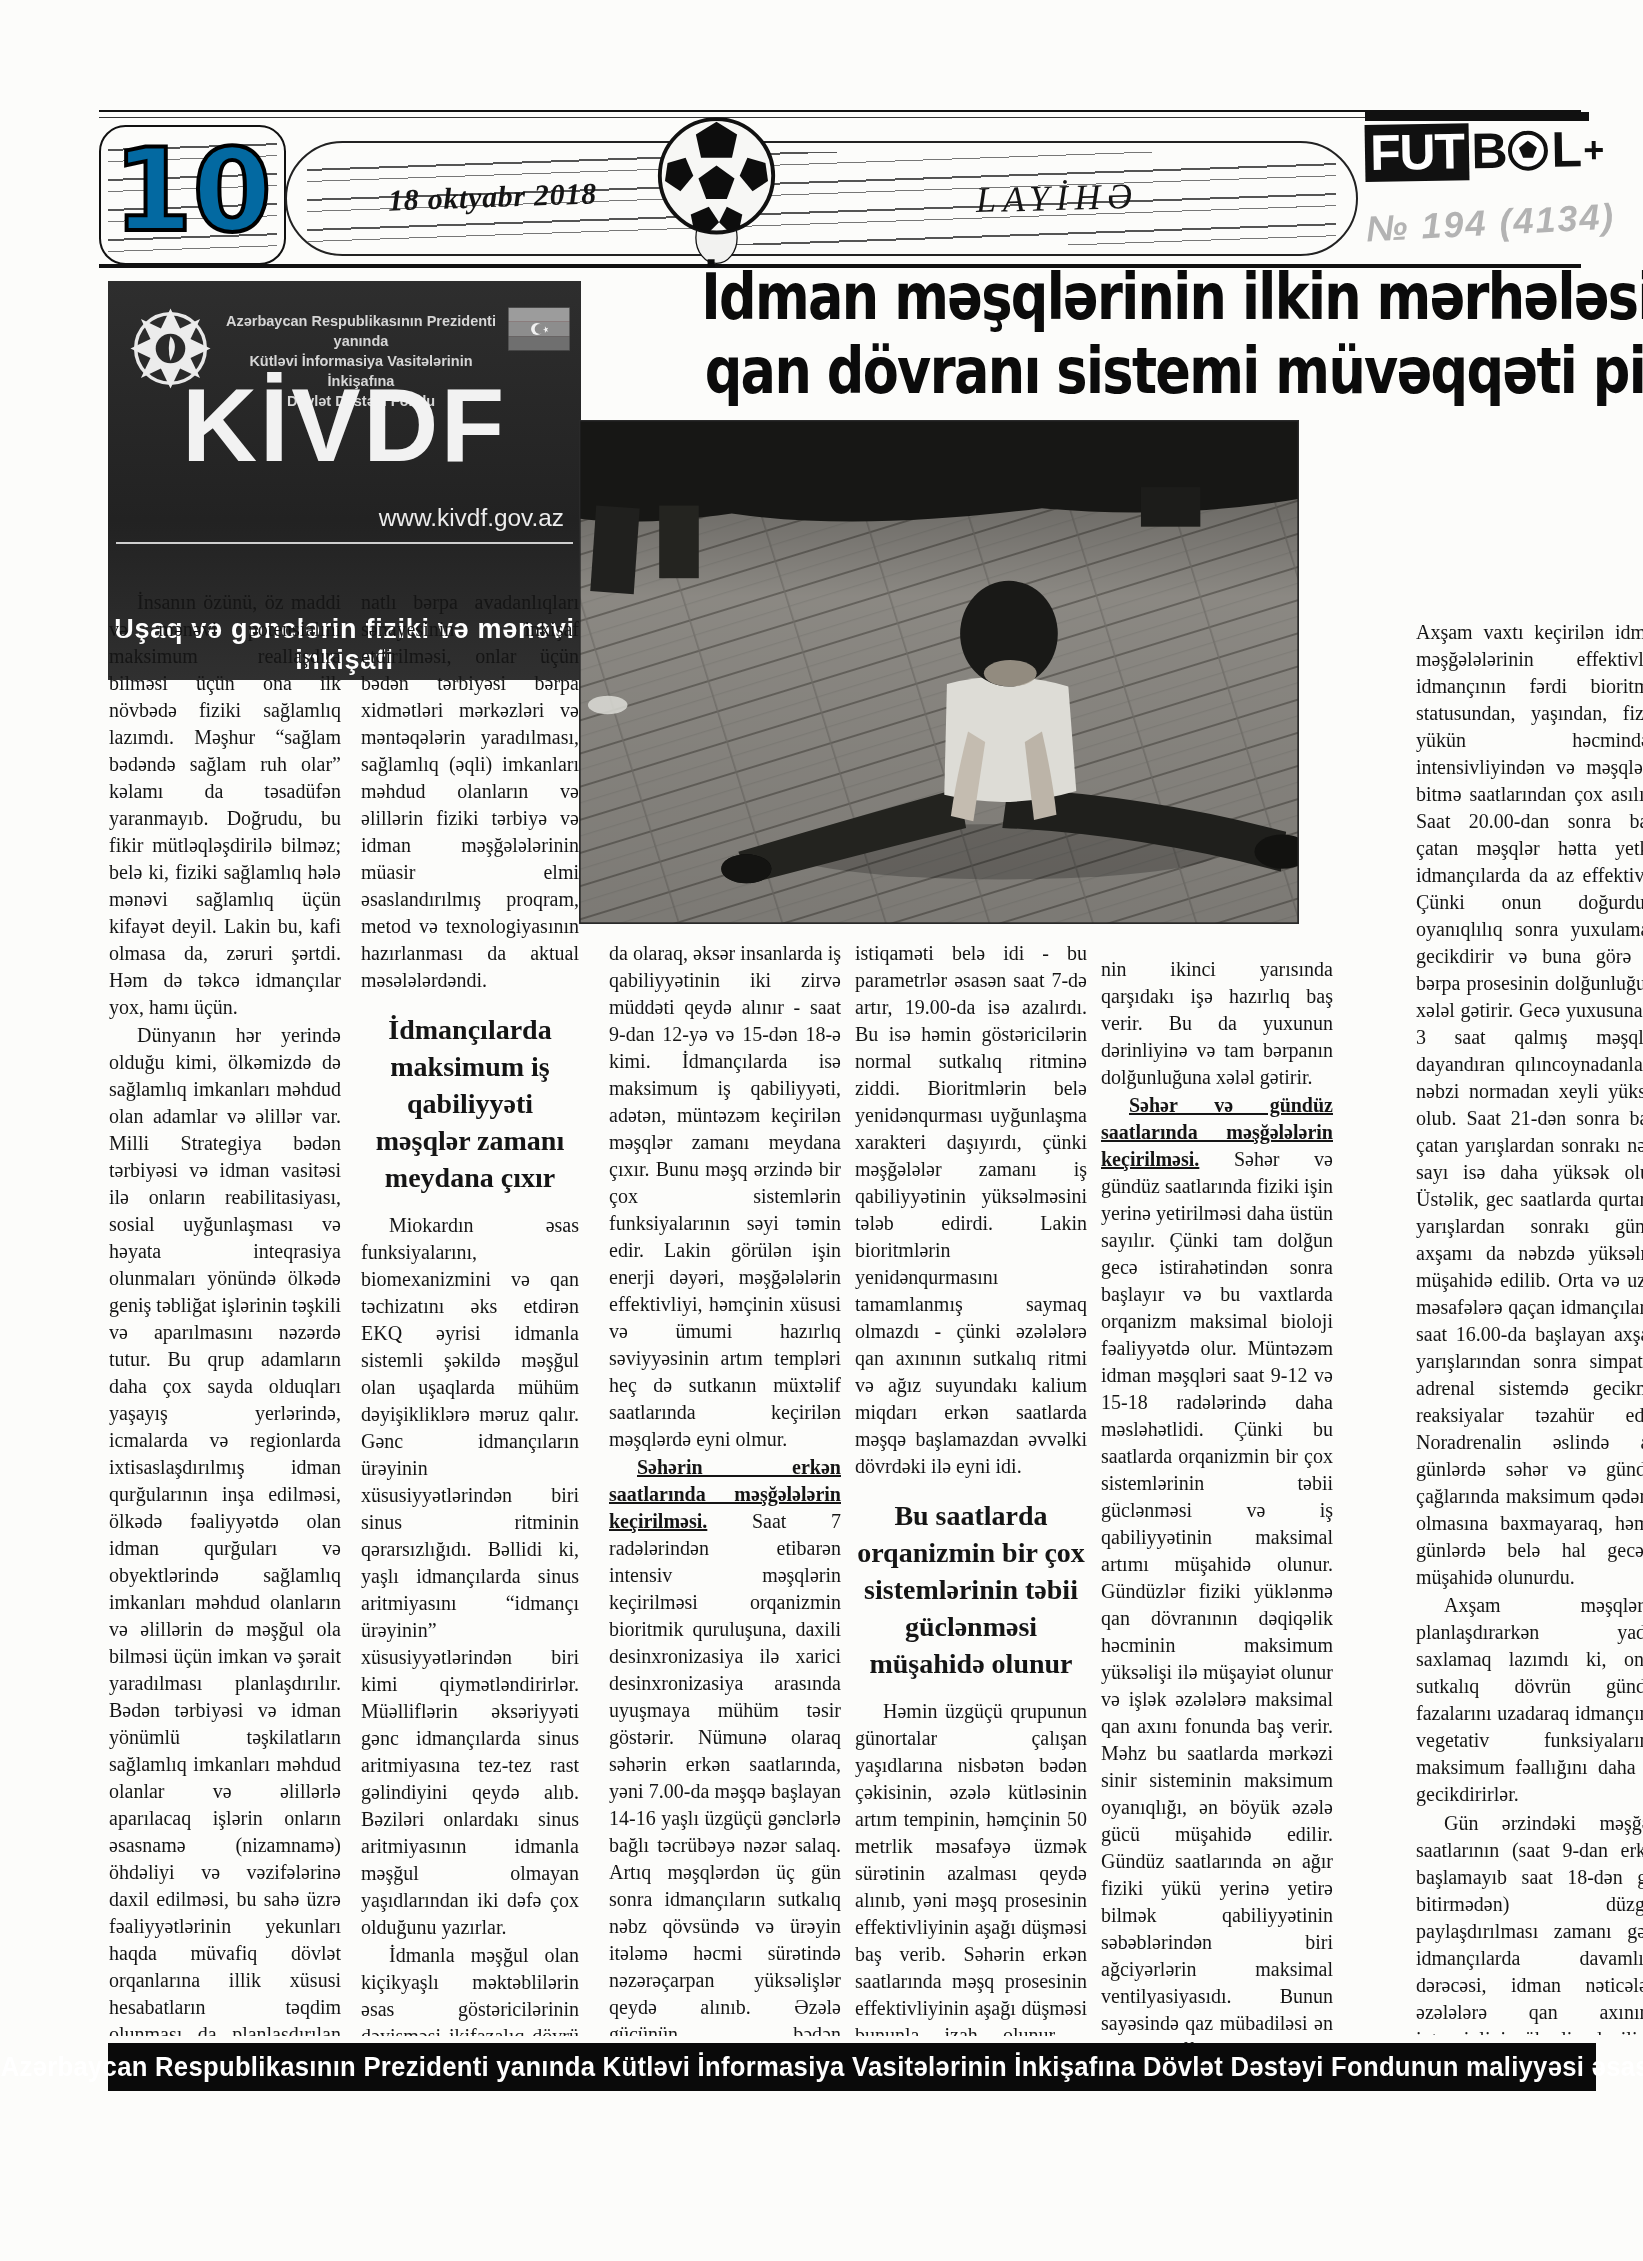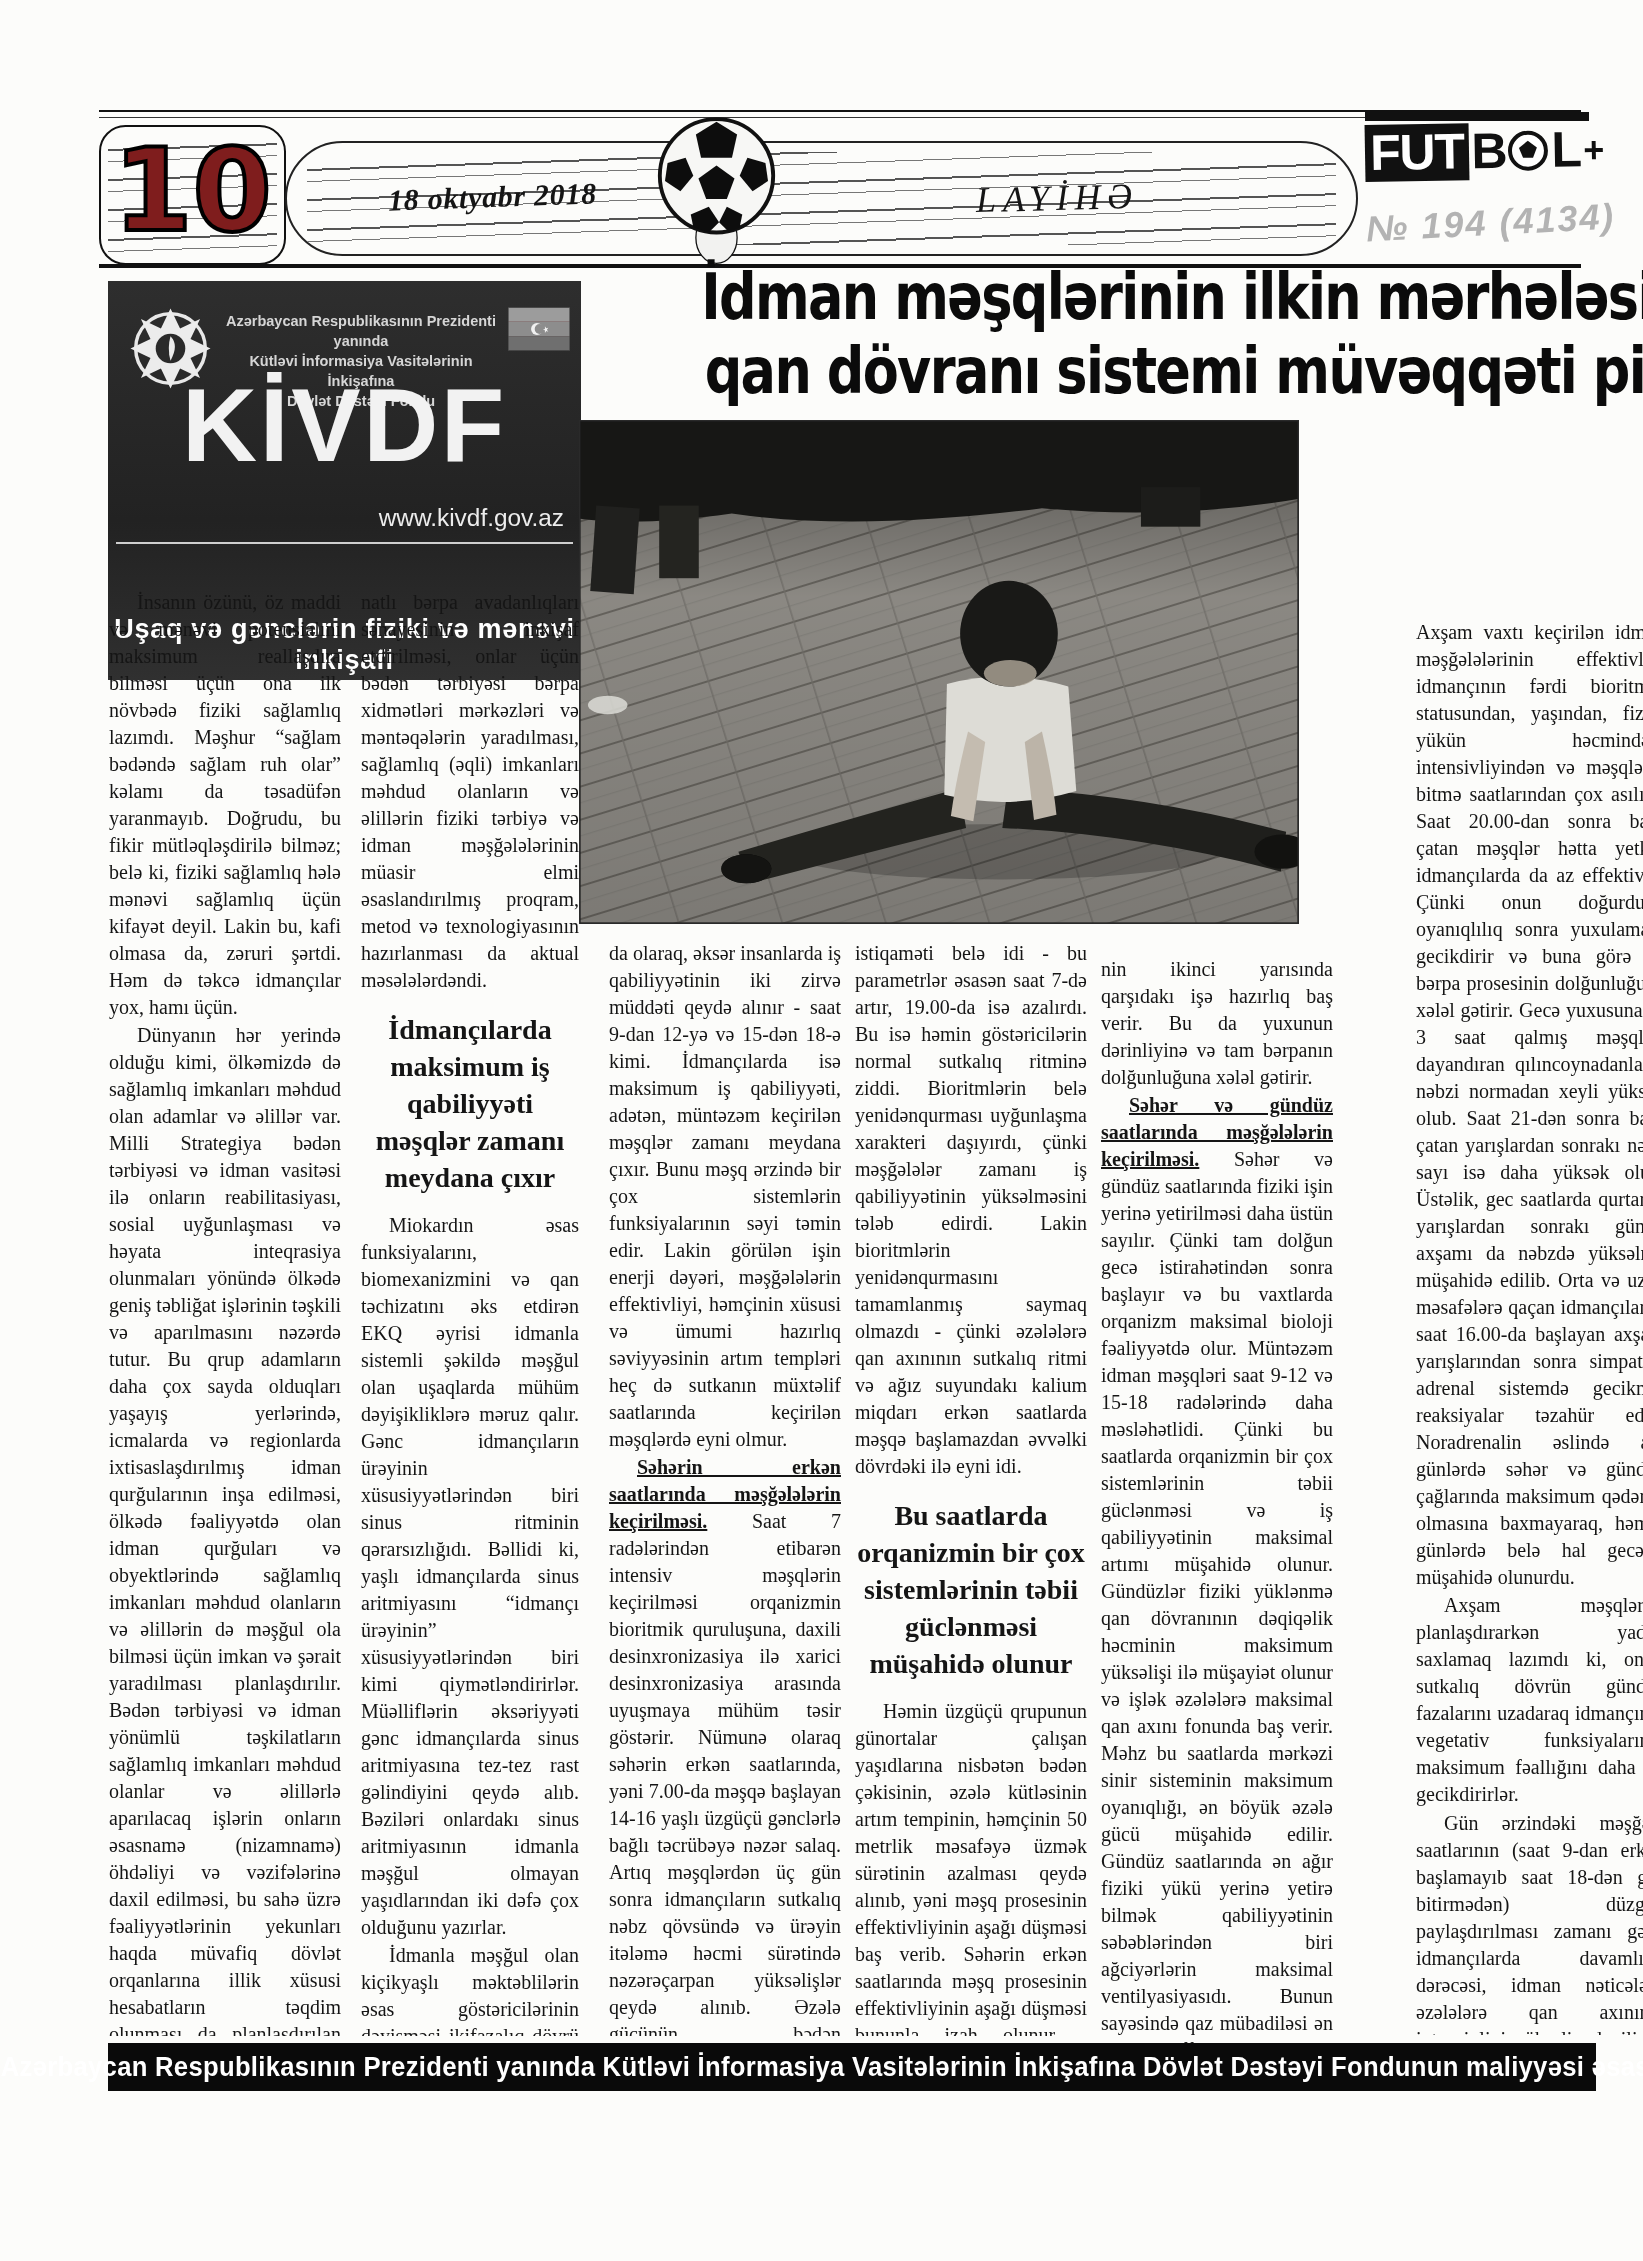--- a/index.html
+++ b/index.html
@@ -4,21 +4,21 @@
 <style>
   html,body{margin:0;padding:0;background:#888;}
   #page{position:relative;width:1643px;height:2261px;background:#fcfcfa;font-family:"Liberation Serif",serif;color:#151515;overflow:hidden;}
   .abs{position:absolute;}
   
   .topline{left:99px;top:110px;width:1482px;height:5.3px;border-top:2px solid #111;border-bottom:1.3px solid #333;}
   .thickline{left:99px;top:264px;width:1482px;height:4px;background:#111;}
   .streaks{background:repeating-linear-gradient(178deg,transparent 0 17px,#2b2b2b 17px 19px,transparent 19px 29px,#555 29px 30px);opacity:.8;}
   .pagenum-box{left:99px;top:125px;width:183px;height:136px;border:2.6px solid #111;border-radius:26.4px;overflow:hidden;}
   .pagenum-box .streaks{position:absolute;inset:5.3px 6.6px;}
-  .pagenum{position:absolute;left:0;top:-4px;width:100%;text-align:center;font-family:"DejaVu Sans",sans-serif;font-weight:900;font-size:114px;line-height:136px;color:#7f1d1d;-webkit-text-stroke:4px #000;text-shadow:0 0 1.3px #000;}
+  .pagenum{position:absolute;left:0;top:-4px;width:100%;text-align:center;font-family:"DejaVu Sans",sans-serif;font-weight:900;font-size:114px;line-height:136px;color:#0369a1;-webkit-text-stroke:4px #000;text-shadow:0 0 1.3px #000;}
   .capsule{left:285px;top:141px;width:1069px;height:111px;border:2px solid #222;border-radius:59px;overflow:hidden;}
   .capsule .streaks{position:absolute;inset:9.2px 20px;}
   .hdr-date{left:388px;top:180px;font-weight:700;font-style:italic;font-size:30px;transform:rotate(-2deg);letter-spacing:0.7px;}
   .hdr-section{left:976px;top:177px;font-style:italic;font-size:36px;letter-spacing:6.6px;transform:rotate(-1.5deg);font-family:"Liberation Serif",serif;}
   .ball-wrap{left:652px;top:114px;width:129px;height:152px;}
   .futbol{left:1365px;top:112px;width:238px;}
   .futbol-bar{width:224px;height:9.2px;background:#111;margin-bottom:2px;}
   .futbol-row{display:flex;align-items:center;font-family:"Liberation Sans",sans-serif;font-weight:900;font-size:50px;line-height:57px;transform:rotate(-1deg);}
   .fut{background:#111;color:#fff;padding:0 5.3px;letter-spacing:-1.3px;}
   .bol{color:#101010;letter-spacing:-1.3px;padding-left:2.6px;}

